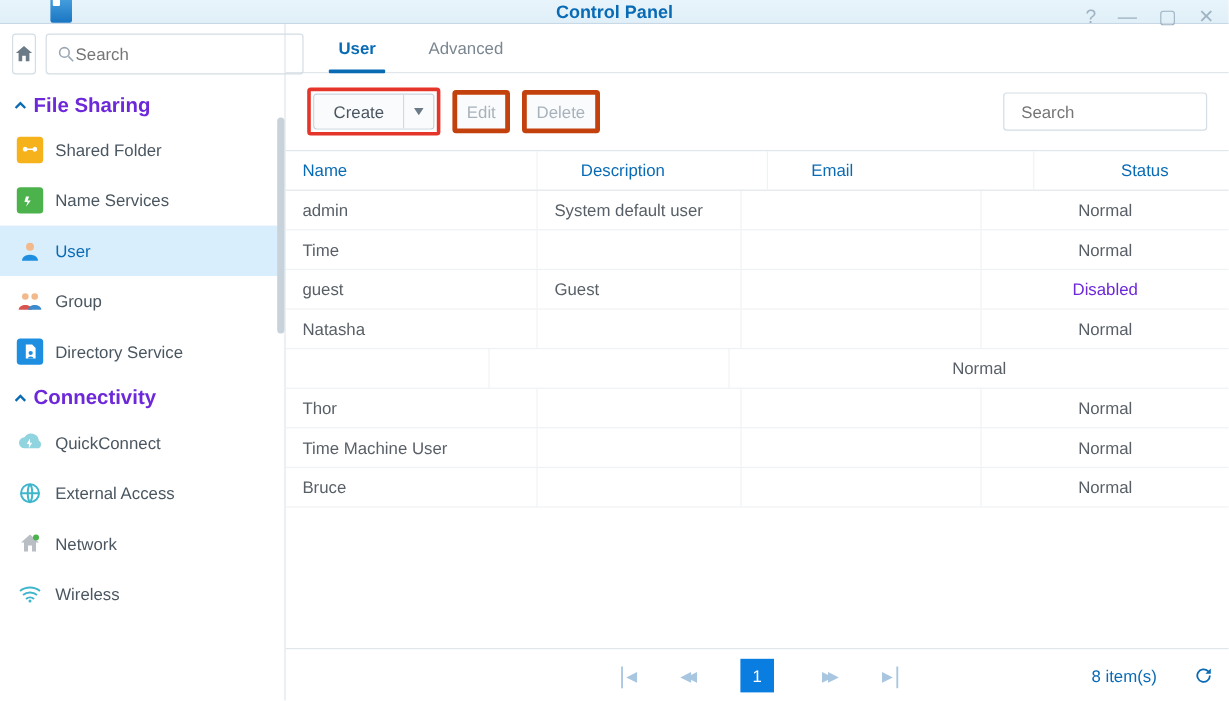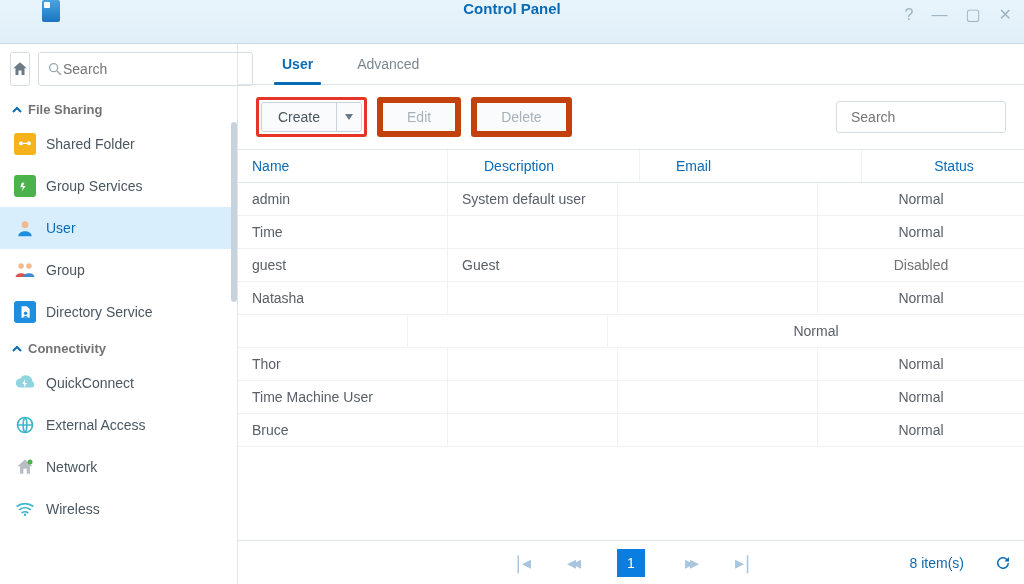--- a/index.html
+++ b/index.html
@@ -1,30 +1,30 @@
 <!DOCTYPE html>
 <html><head>
 <meta charset="utf-8">
 <style>
   * { box-sizing: border-box; margin: 0; padding: 0; }
   body { font-family: -apple-system, "Segoe UI", Arial, sans-serif; font-size: 14px; color: #333; background: #fff; width: 1024px; height: 584px; overflow: hidden; }
   .window { display: flex; flex-direction: column; width: 100%; height: 100%; }
-  .titlebar { height: 44px; background: linear-gradient(#e8f4fb, #e0eff8); border-bottom: 1px solid #c7d9e6; display: flex; align-items: flex-start; position: relative; padding-left: 36px; }
+  .titlebar { height: 20px; background: linear-gradient(#e8f4fb, #e0eff8); border-bottom: 1px solid #c7d9e6; display: flex; align-items: flex-end; position: relative; padding-left: 36px; }
   .titlebar .app-icon { width: 18px; height: 22px; margin-left: 6px; background: linear-gradient(#4aa3e0, #1a75c2); border-radius: 2px; position: relative; }
   .titlebar .app-icon::after { content:""; position:absolute; top:2px; left:2px; width:6px; height:6px; background:#fff; border-radius:1px;}
   .titlebar .title { position: absolute; left:0; right:0; text-align:center; color: #0a6bb5; font-weight: 700; font-size: 15px; }
   .win-controls { position: absolute; right: 8px; top: 4px; display:flex; gap: 10px; color:#9fb3c2;}
   .win-controls span { cursor: pointer; font-size: 16px; line-height: 18px; padding: 2px 4px; }
   .body { flex:1; display:flex; overflow:hidden; }
   .sidebar { width: 238px; border-right: 1px solid #e0e6ea; display:flex; flex-direction:column; position:relative; }
   .search-row { display:flex; align-items:center; gap:8px; padding: 8px 10px; }
   .home-btn { width:34px; height:34px; border:1px solid #d4dde4; border-radius:3px; display:flex; align-items:center; justify-content:center; cursor:pointer; color:#6a7a86;}
   .search-box { flex:1; height:34px; border:1px solid #d4dde4; border-radius:3px; display:flex; align-items:center; padding:0 8px; color:#9aa7b2;}
   .search-box input { border:none; outline:none; flex:1; font-size:14px; color:#555; background:transparent;}
-  .section-header { padding: 8px 12px 6px; color:#737373; font-weight:700; font-size:13px; display:flex; align-items:center; gap:6px; cursor:pointer;}
+  .section-header { padding: 8px 12px 6px; color:#6d28d9; font-weight:700; font-size:17px; display:flex; align-items:center; gap:6px; cursor:pointer;}
   .nav-list { list-style:none; }
   .nav-item { display:flex; align-items:center; gap:10px; padding:10px 14px; cursor:pointer; color:#4a5660; }
   .nav-item.active { background:#d9eefc; color:#0a6bb5; }
   .nav-icon { width:22px; height:22px; display:flex; align-items:center; justify-content:center; border-radius:3px; font-size:14px; color:#fff;}
   .ic-sf { background:#f5b21a;}
   .ic-fs { background:#4cb24c;}
   .ic-user { background:transparent; color:#1e8fe0;}
   .ic-group { background:transparent; color:#d9902b;}
   .ic-dir { background:#1e8fe0;}
   .ic-qc { background:transparent; color:#3fb6cc;}
@@ -35,35 +35,35 @@
   .main { flex:1; display:flex; flex-direction:column; }
   .tabs { display:flex; border-bottom:1px solid #e0e6ea; padding-left:22px; }
   .tab { padding:12px 22px; color:#7a8690; cursor:pointer; position:relative; font-size:14px;}
   .tab.active { color:#0a6bb5; font-weight:700;}
   .tab.active::after { content:""; position:absolute; left:14px; right:14px; bottom:-1px; height:3px; background:#0a6bb5; border-radius:1px;}
   .toolbar { display:flex; align-items:center; padding: 12px 18px; gap:10px; }
   .btn-group { display:flex; border:1px solid #c7d3dc; border-radius:3px; overflow:hidden;}
   .btn { padding:6px 16px; background:#fafbfc; color:#4a5660; cursor:pointer; border:none; font-size:14px;text-align:center;}
   .btn.split-main { border-right:1px solid #c7d3dc;}
   .btn.split-arrow { padding:6px 8px;}
-  .btn-single { border:6px solid #c2410c; border-radius:3px; padding:6px 24px; background:#fafbfc; color:#a8b2bb; cursor:pointer; font-size:14px;}
+  .btn-single { border:4px solid #c2410c; border-radius:3px; padding:6px 8px; background:#fafbfc; color:#a8b2bb; cursor:pointer; font-size:14px;}
   .highlight-box { border:3px solid #e5342a; border-radius:3px; padding:2px;}
   .spacer { flex:1;}
   .filter-box { width:170px; height:32px; border:1px solid #d4dde4; border-radius:3px; display:flex; align-items:center; padding:0 8px; gap:6px; color:#888;}
   .filter-box input { border:none; outline:none; flex:1; font-size:14px; background:transparent;}
   .table { flex:1; overflow:auto; }
   .thead { display:flex; border-top:1px solid #e0e6ea; border-bottom:1px solid #e0e6ea; color:#0a6bb5; font-size:14px;gap:22px;}
   .th, .td { padding:8px 14px; border-right:1px solid #eef2f5;}
   .col-name { width:210px;}
   .col-desc { width:170px;}
   .col-email { width:200px;}
   .col-status { flex:1; text-align:center; border-right:none;}
   .trow { display:flex; border-bottom:1px solid #eef2f5; color:#585f66; font-size:14px;}
   .trow .td.col-status { text-align:center;}
-  .status-disabled { color:#737373;}
+  .status-disabled { color:#6d28d9;}
   .pager { height:44px; border-top:1px solid #e0e6ea; display:flex; align-items:center; justify-content:center; position:relative; color:#a8c6e0; gap:40px;}
   .pager .nav-arrow { cursor:pointer; font-size:18px; letter-spacing:-4px;}
   .pager .current { width:28px; height:28px; background:#0a7de0; color:#fff; display:flex; align-items:center; justify-content:center; font-size:14px;}
   .pager .count { position:absolute; right:60px; color:#0a6bb5; font-size:14px;}
   .pager .refresh { position:absolute; right:12px; color:#0a6bb5; cursor:pointer; font-size:18px;}
   svg { display:block; }
 </style>
 </head>
 <body>
 
@@ -112,21 +112,21 @@
               </svg>
           </span>
           <span>Shared Folder</span>
         </li>
         <li class="nav-item">
           <span class="nav-icon ic-fs">
             <svg width="16" height="16" viewBox="0 0 24 24">
                 <path fill="#fff" d="M7 7h4l-2 5h4l-6 8 2-6H5z"></path>
               </svg>
           </span>
-          <span>Group Services</span>
+          <span>Name Services</span>
         </li>
         <li class="nav-item active">
           <span class="nav-icon ic-user">
             <svg width="20" height="20" viewBox="0 0 24 24">
                 <circle cx="12" cy="8" r="4" fill="#f2b98c"></circle>
                 <path d="M4 22c0-4 4-6 8-6s8 2 8 6z" fill="#1e8fe0"></path>
               </svg>
           </span>
           <span>User</span>
         </li>

